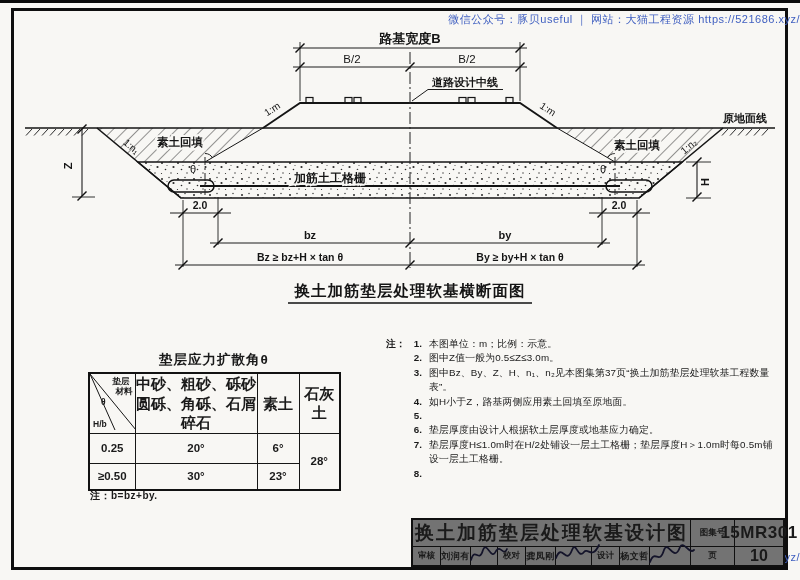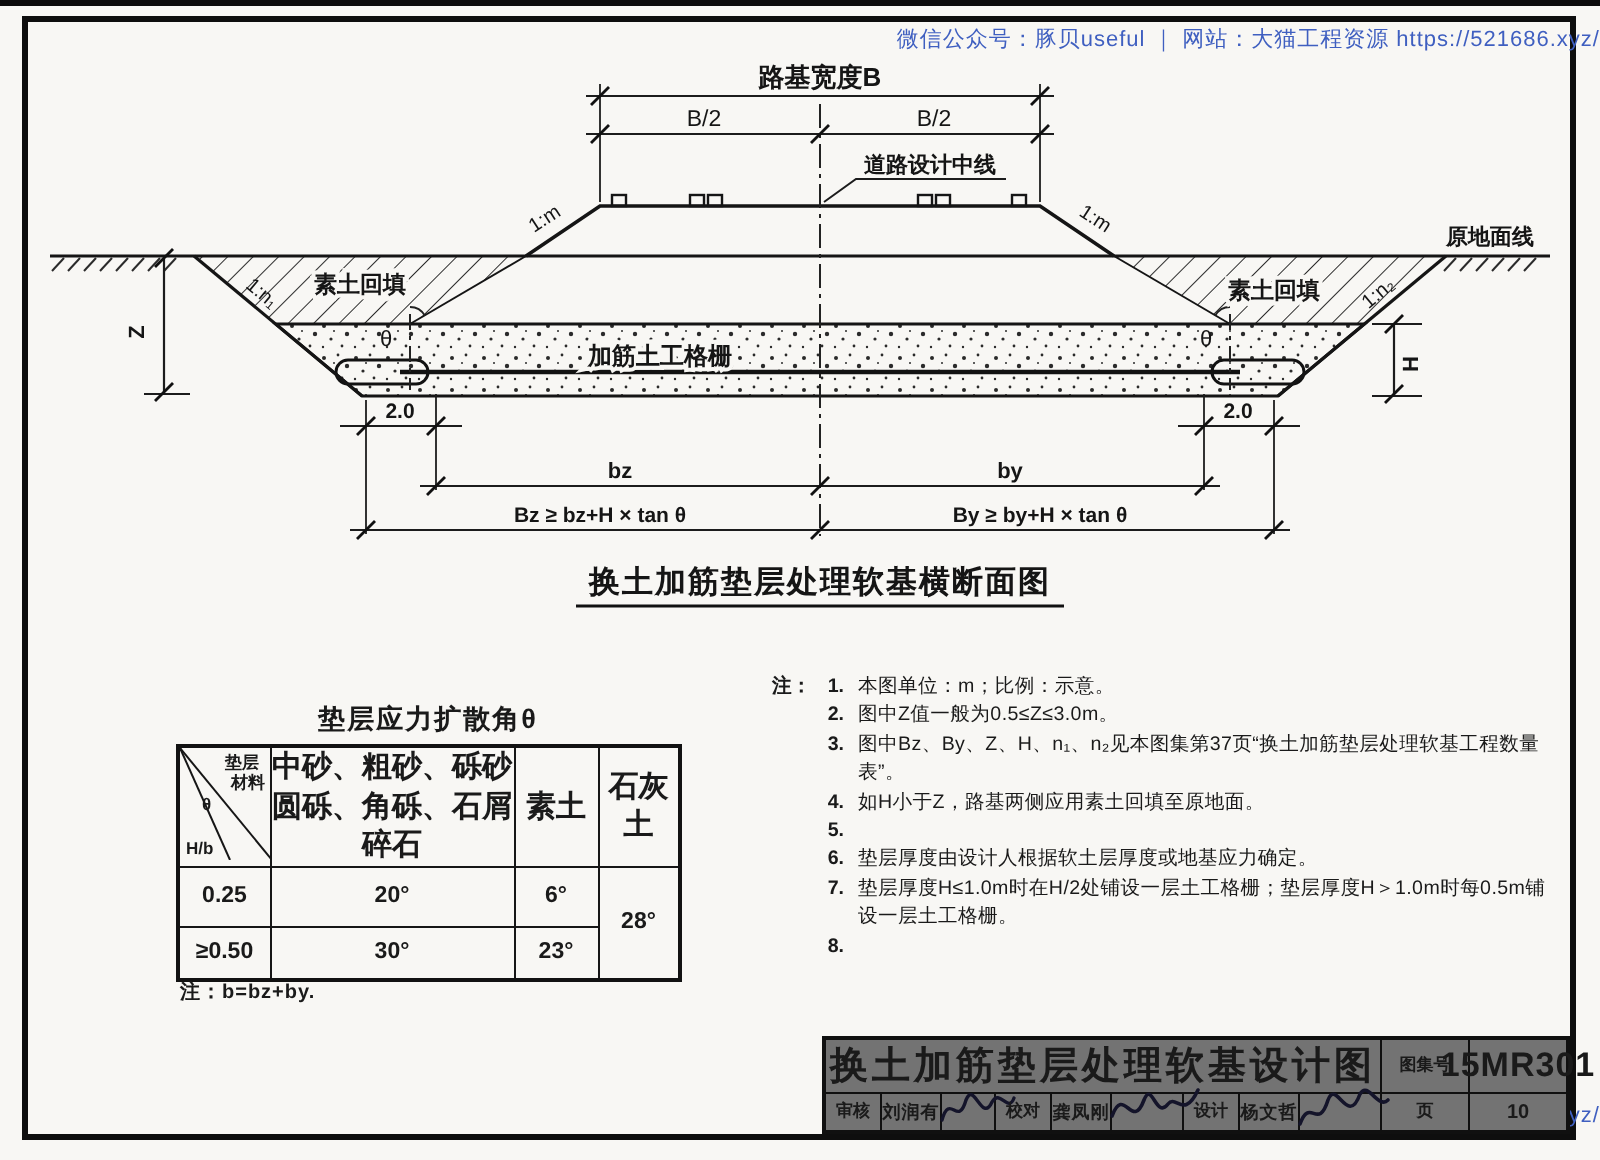--- a/index.html
+++ b/index.html
@@ -70,21 +70,21 @@
   .tb-cell{
     box-sizing:border-box;border-right:1.6px solid #101010;
     display:flex;align-items:center;justify-content:center;
     overflow:visible;position:relative;
   }
   .tb-cell.last{border-right:none;}
   .tb-title{width:278px;font-size:19px;font-weight:bold;letter-spacing:2px;}
   .tb-w44{width:44px;font-size:9px;font-weight:600;}
   .tb-w48{width:48px;font-weight:700;}
   .tb-atlas-no{font-size:17px;letter-spacing:.5px;}
-  .tb-page-no{font-size:10px;}
+  .tb-page-no{font-size:16px;}
   .tb-lab{font-size:8.5px;font-weight:600;}
   .tb-name{font-size:9px;font-weight:600;letter-spacing:.5px;}
   .sig-svg{position:absolute;left:-3px;top:-9px;overflow:visible;}
 </style>
 </head>
 <body>
 
 <div class="abs top-edge"></div>
 <div class="abs frame"></div>
 

